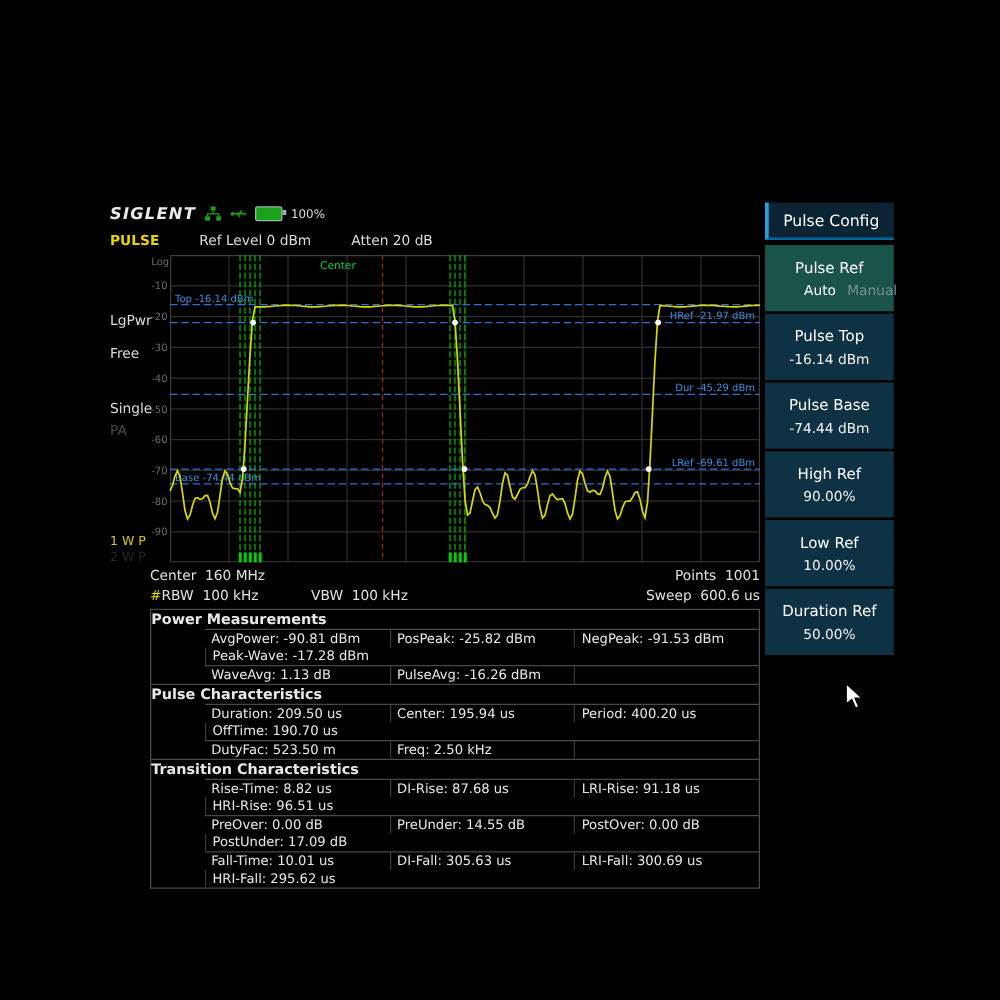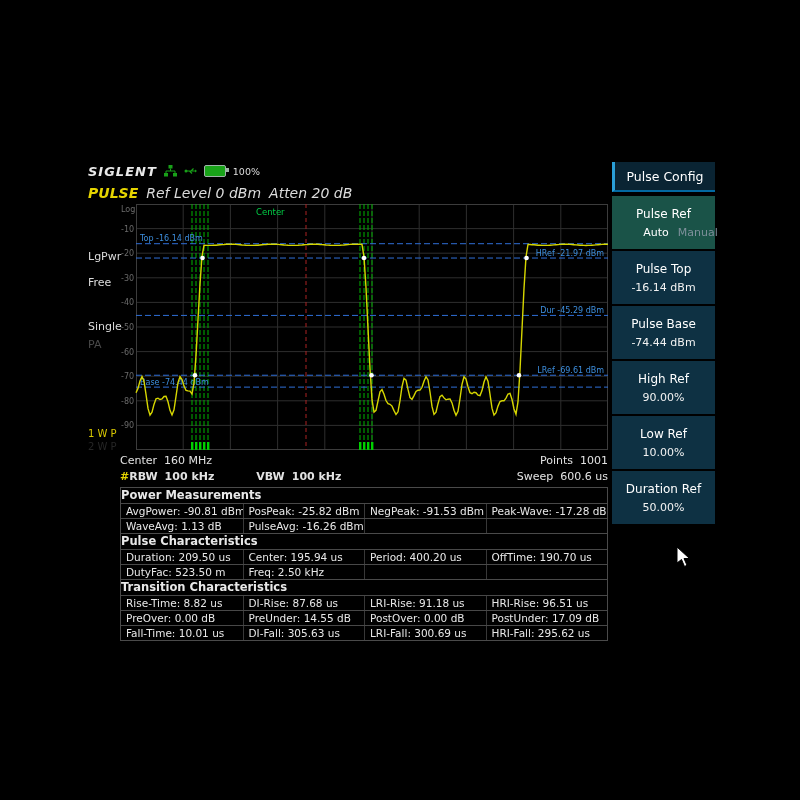--- a/index.html
+++ b/index.html
@@ -8,46 +8,46 @@
   .screen { position:absolute; left:88px; top:160px; width:627px; height:480px; }
 
   
   .topbar { position:absolute; left:0; top:0; width:520px; height:22px; display:flex; align-items:center; gap:7px; }
   .logo { color:#e9e9e9; font-weight:bold; font-style:italic; font-size:13px; letter-spacing:1px; }
   .bat { position:relative; width:20px; height:10px; border:1px solid #9fb4a8; border-radius:2px; background:#19a319; }
   .bat::after { content:""; position:absolute; right:-4px; top:2px; width:3px; height:4px; background:#9fb4a8; }
   .bat-pct { color:#dcdcdc; font-size:9.5px; }
 
   
-  .paramrow { position:absolute; left:0; top:25px; height:15px; display:flex; gap:8px; font-size:14px; align-items:center;font-style:italic; }
+  .paramrow { position:absolute; left:0; top:25px; height:15px; display:flex; gap:32px; font-size:11px; align-items:center; }
   .mode { color:#e6d500; font-weight:bold; }
   .pval { color:#dcdcdc; }
 
   
   .leftcol { position:absolute; left:0; top:44px; width:34px; height:250px; font-size:11px; color:#dcdcdc; }
   .leftcol .lbl { position:absolute; left:0; white-space:nowrap; cursor:default; }
   .leftcol .dim { color:#4a4a4a; }
   .trace-on { position:absolute; left:0; color:#d9c800; font-size:10px; white-space:nowrap; }
   .trace-off { position:absolute; left:0; color:#262626; font-size:10px; white-space:nowrap; }
 
   .chartwrap { position:absolute; left:32px; top:44px; width:488px; height:218px; }
   svg text { font-family:"DejaVu Sans","Liberation Sans",sans-serif; }
 
   
   .footer1 { position:absolute; left:32px; top:294px; width:488px; font-size:11px; color:#e2e2e2; display:flex; justify-content:space-between; }
   .footer2 { position:absolute; left:32px; top:310px; width:488px; font-size:11px; color:#e2e2e2; display:flex; justify-content:space-between; }
   .fgroup { display:flex; gap:7px; }
-  .fgap { display:flex; gap:42px;font-weight:bold; }
+  .fgap { display:flex; gap:42px; }
   .hash { color:#e6d500; }
 
   
   .meas { position:absolute; left:32px; top:327px; width:488px; border:1px solid #4a4a4a; color:#e8e8e8; font-size:10.5px; box-sizing:border-box; }
   .sec-title { font-weight:bold; font-size:11.5px; line-height:15px; border-top:1px solid #4a4a4a; }
   .sec-title:first-child { border-top:none; }
-  .mrow { display:grid; grid-template-columns:1fr 1fr 1fr 1fr; border-top:1px solid #484848; }
+  .mrow { display:grid; grid-template-columns:1fr 1fr 1fr; border-top:1px solid #484848;margin-left:43px; }
   .mcell { line-height:14px; padding:0 5px; white-space:nowrap; border-left:1px solid #383838; overflow:hidden; }
   .mcell:first-child { border-left:none; }
 
   
   .menu { position:absolute; left:524px; top:2px; width:103px; }
   .menu-title { height:30px; margin-bottom:4px; background:#0a2433; border-left:3px solid #2a9fd8; border-bottom:2px solid #0369a1; display:flex; align-items:center; justify-content:center; color:#fff; font-size:12.5px; box-sizing:border-box; cursor:default; }
   .menu-item { height:53px; margin-bottom:2px; background:#0e3143; display:flex; flex-direction:column; align-items:center; justify-content:center; gap:5px; color:#fff; cursor:default; }
   .menu-item.active { background:#1a5348; }
   .mi-label { font-size:12px; }
   .mi-value { font-size:11px; color:#f2f2f2; }

